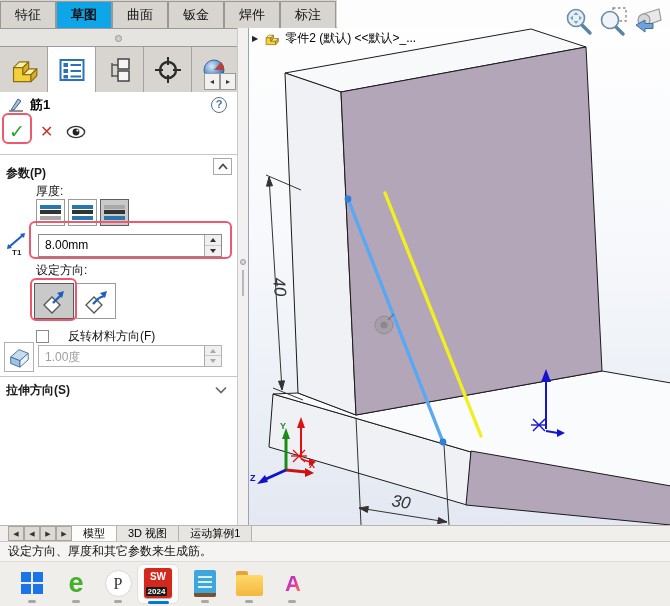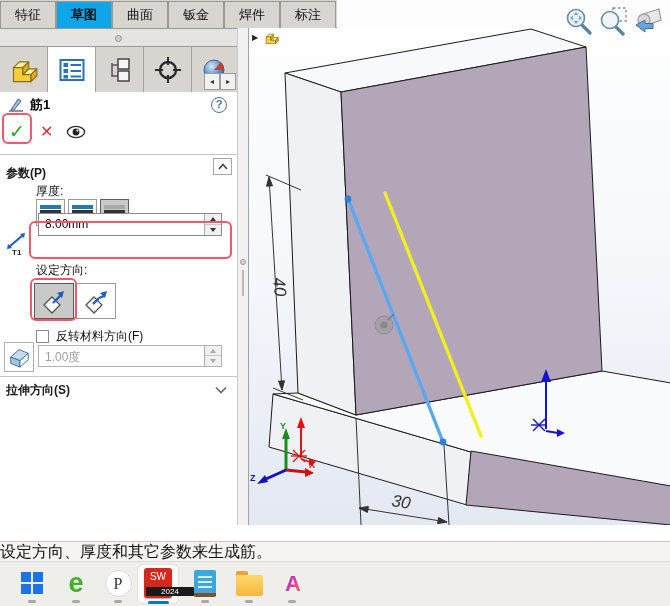--- a/index.html
+++ b/index.html
@@ -50,37 +50,37 @@
   .collapse-btn { position:absolute; right:5px; top:66px; width:19px; height:17px;
                   border:1px solid #a8a8a8; background:#fdfdfd; display:flex; align-items:center; justify-content:center; }
   .thick-label { position:absolute; left:36px; top:91px; }
   .thick-btns { position:absolute; left:36px; top:107px; display:flex; gap:3px; }
   .tbtn { width:29px; height:27px; border:1px solid #9a9a9a; background:#fff; padding:3px 3px; }
   .tbtn.selected { background:#c9c9c9; border:1px solid #5f5f5f; }
   .tbtn .bar { height:4px; margin:1.5px 0; }
   .bar.blue { background:#2878b0; } .bar.dark { background:#333; } .bar.gray { background:#a8a8a8; }
 
   .t1-icon { position:absolute; left:4px; top:140px; }
-  .num-input { position:absolute; left:38px; top:121px; width:184px; height:23px;
+  .num-input { position:absolute; left:38px; top:142px; width:184px; height:23px;
                border:1px solid #8a8a8a; background:#fff; }
   .num-input .val { position:absolute; left:6px; top:3px; font-size:12px; color:#000; }
   .spinner { position:absolute; right:0; top:0; width:17px; height:100%; border-left:1px solid #aaa;
              background:#f0f0f0; }
   .spin-up,.spin-dn { position:absolute; left:0; width:100%; height:50%; display:flex; align-items:center; justify-content:center; }
   .spin-up{ top:0; border-bottom:1px solid #c9c9c9;} .spin-dn{ bottom:0; }
   .tri-up { width:0; height:0; border-left:3.5px solid transparent; border-right:3.5px solid transparent; border-bottom:4.5px solid #333; }
   .tri-dn { width:0; height:0; border-left:3.5px solid transparent; border-right:3.5px solid transparent; border-top:4.5px solid #333; }
 
   .dir-label { position:absolute; left:36px; top:170px; }
   .dir-btns  { position:absolute; left:34px; top:191px; display:flex; gap:2px; }
   .dbtn { width:40px; height:36px; border:1px solid #9a9a9a; background:#fff;
           display:flex; align-items:center; justify-content:center; }
   .dbtn.selected { background:#c9c9c9; border:1px solid #5a5a5a; }
 
-  .flip-row { position:absolute; left:36px; top:236px; display:flex; align-items:center; gap:7px; }
+  .flip-row { position:absolute; left:36px; top:236px; display:flex; align-items:center; gap:19px; }
   .checkbox { width:13px; height:13px; border:1px solid #8a8a8a; background:#fff; }
 
   .draft-icon-btn { position:absolute; left:4px; top:250px; width:30px; height:30px;
                     border:1px solid #b0b0b0; background:#fff; display:flex; align-items:center; justify-content:center; }
   .draft-input { position:absolute; left:38px; top:253px; width:184px; height:22px;
                  border:1px solid #b2b2b2; background:#fff; }
   .draft-input .val { position:absolute; left:6px; top:3px; color:#9f9f9f; }
   .draft-input .tri-up { border-bottom-color:#a8a8a8; } .draft-input .tri-dn { border-top-color:#a8a8a8; }
 
   .pm-sep2 { position:absolute; left:0; top:284px; width:237px; border-top:1px solid #c6c6c6; }
@@ -119,40 +119,40 @@
   .doc-nav { display:flex; margin-left:8px; }
   .doc-nav .nb { width:16px; border:1px solid #a8a5a0; background:#dddad5; color:#333;
                  font-size:7px; text-align:center; line-height:14px; }
   .doc-tab { padding:0 11px; line-height:15px; border-right:1px solid #b5b2ad; color:#000;
              background:#e7e5e1; }
   .doc-tab:first-of-type { border-left:1px solid #b5b2ad; margin-left:14px; }
   .doc-tab.active { background:#fcfcfb; }
 
   
   .status-bar { position:absolute; left:0; top:541px; width:670px; height:20px; background:#f5f4f2;
-                border-top:1px solid #c9c7c3; font-size:16px; color:#111; line-height:19px; padding-left:0; }
+                border-top:1px solid #c9c7c3; font-size:12px; color:#111; line-height:19px; padding-left:8px; }
 
   
   .taskbar { position:absolute; left:0; top:561px; width:670px; height:45px; background:#efeeeb;
              border-top:1px solid #dddcd9; }
   .tb-icon { position:absolute; top:7px; width:28px; height:28px; display:flex; align-items:center; justify-content:center; }
   .tb-dot { position:absolute; top:38px; width:8px; height:3px; border-radius:2px; background:#a9a8a5; }
   .sw-active-bg { position:absolute; left:137px; top:2px; width:42px; height:40px; background:#fbfbfb;
                   border:1px solid #e2e1de; border-radius:6px; }
   .sw-underline { position:absolute; left:148px; top:39px; width:21px; height:3px; border-radius:2px; background:#0078d4; }
 
   .win-grid { display:grid; grid-template-columns:10px 10px; grid-template-rows:10px 10px; gap:2px; }
   .win-grid div { background:#1b74e8; }
   .e-glyph { font-size:27px; font-weight:bold; color:#43b02a; line-height:26px; }
   .p-circle { width:27px; height:27px; border-radius:50%; background:#fff; border:1px solid #d7d7d7;
               text-align:center; line-height:25px; font-family:"Liberation Serif",serif; font-size:16px; color:#333; }
   .sw-box { width:30px; height:30px; background:#d4281c; border-radius:3px; position:relative; box-shadow:0 1px 1px rgba(0,0,0,.3); }
-  .sw-top { position:absolute; left:0; top:3px; width:100%; text-align:center; color:#fff; font-weight:normal; font-size:10px; }
-  .sw-year { position:absolute; left:2px; bottom:2px; width:48px; background:#1a1a1a; color:#fff;
-             font-size:8px; font-weight:normal; text-align:center; border-radius:1px; }
+  .sw-top { position:absolute; left:0; top:3px; width:100%; text-align:center; color:#fff; font-weight:bold; font-size:10px; }
+  .sw-year { position:absolute; left:2px; bottom:2px; width:21px; background:#1a1a1a; color:#fff;
+             font-size:8px; font-weight:bold; text-align:center; border-radius:1px; }
   .note-pad { width:22px; height:27px; background:#3da7dd; border-radius:2px; position:relative; }
   .note-pad .ln { position:absolute; left:4px; width:14px; height:2px; background:#d9effa; }
   .note-pad .spine { position:absolute; left:0; bottom:0; width:100%; height:4px; background:#7a5230; border-radius:0 0 2px 2px; }
   .folder { position:relative; width:27px; height:21px; margin-top:4px; }
   .folder .back { position:absolute; left:0; top:-4px; width:12px; height:6px; background:#e8a33d; border-radius:2px 2px 0 0; }
   .folder .body { position:absolute; left:0; top:0; width:27px; height:21px;
                   background:linear-gradient(180deg,#ffd96a,#f3b73e); border-radius:2px; }
 
   .eye-svg ellipse { fill:#fff; stroke:#333; stroke-width:1.4; }
 </style>
@@ -248,20 +248,21 @@
     <span class="expander">▶</span>
     <svg width="17" height="15" viewBox="0 0 24 22">
       <g stroke="#8a6d1a" stroke-width="1" stroke-linejoin="round">
         <polygon points="4,10 8,6 15,6 11,10" fill="#faf0a0"></polygon>
         <polygon points="11,15 15,11 22,11 18,15" fill="#faf0a0"></polygon>
         <polygon points="4,10 11,10 11,15 18,15 18,20 4,20" fill="#f3cf3a"></polygon>
         <polygon points="18,15 22,11 22,16 18,20" fill="#d9ad25"></polygon>
         <polygon points="11,10 15,6 15,11 11,15" fill="#d9ad25"></polygon>
       </g>
     </svg>
+    <span>零件2 (默认) &lt;&lt;默认&gt;_...</span>
   </div>
 
   <div class="hud">
     <div class="hud-btn">
       <svg width="30" height="30" viewBox="0 0 30 30">
         <line x1="19" y1="19" x2="27" y2="27" stroke="#5b84a0" stroke-width="3.4" stroke-linecap="round"></line>
         <circle cx="13" cy="12" r="8.5" fill="#e7f0f6" stroke="#6a8ba3" stroke-width="1.6"></circle>
         <polygon points="13,6 10.5,9 15.5,9" fill="#7fa4bd"></polygon>
         <polygon points="13,18 10.5,15 15.5,15" fill="#7fa4bd"></polygon>
         <polygon points="7,12 10,9.5 10,14.5" fill="#7fa4bd"></polygon>
@@ -480,20 +481,31 @@
 
   <div class="v-splitter">
     <div class="knob"></div>
     <div class="stick"></div>
   </div>
 
   <div class="red-rect" id="rr-ok"></div>
   <div class="red-rect" id="rr-thick"></div>
   <div class="red-rect" id="rr-dir"></div>
 
+  <div class="doc-bar">
+    <div class="doc-nav">
+      <div class="nb">◀</div>
+      <div class="nb">◀</div>
+      <div class="nb">▶</div>
+      <div class="nb">▶</div>
+    </div>
+    <div class="doc-tab active">模型</div>
+    <div class="doc-tab">3D 视图</div>
+    <div class="doc-tab">运动算例1</div>
+  </div>
 
   <div class="status-bar">
     <span>设定方向、厚度和其它参数来生成筋。</span>
   </div>
 
   <div class="taskbar">
     <div class="sw-active-bg"></div>
 
     <div class="tb-icon" style="left:18px;">
       <div class="win-grid">

